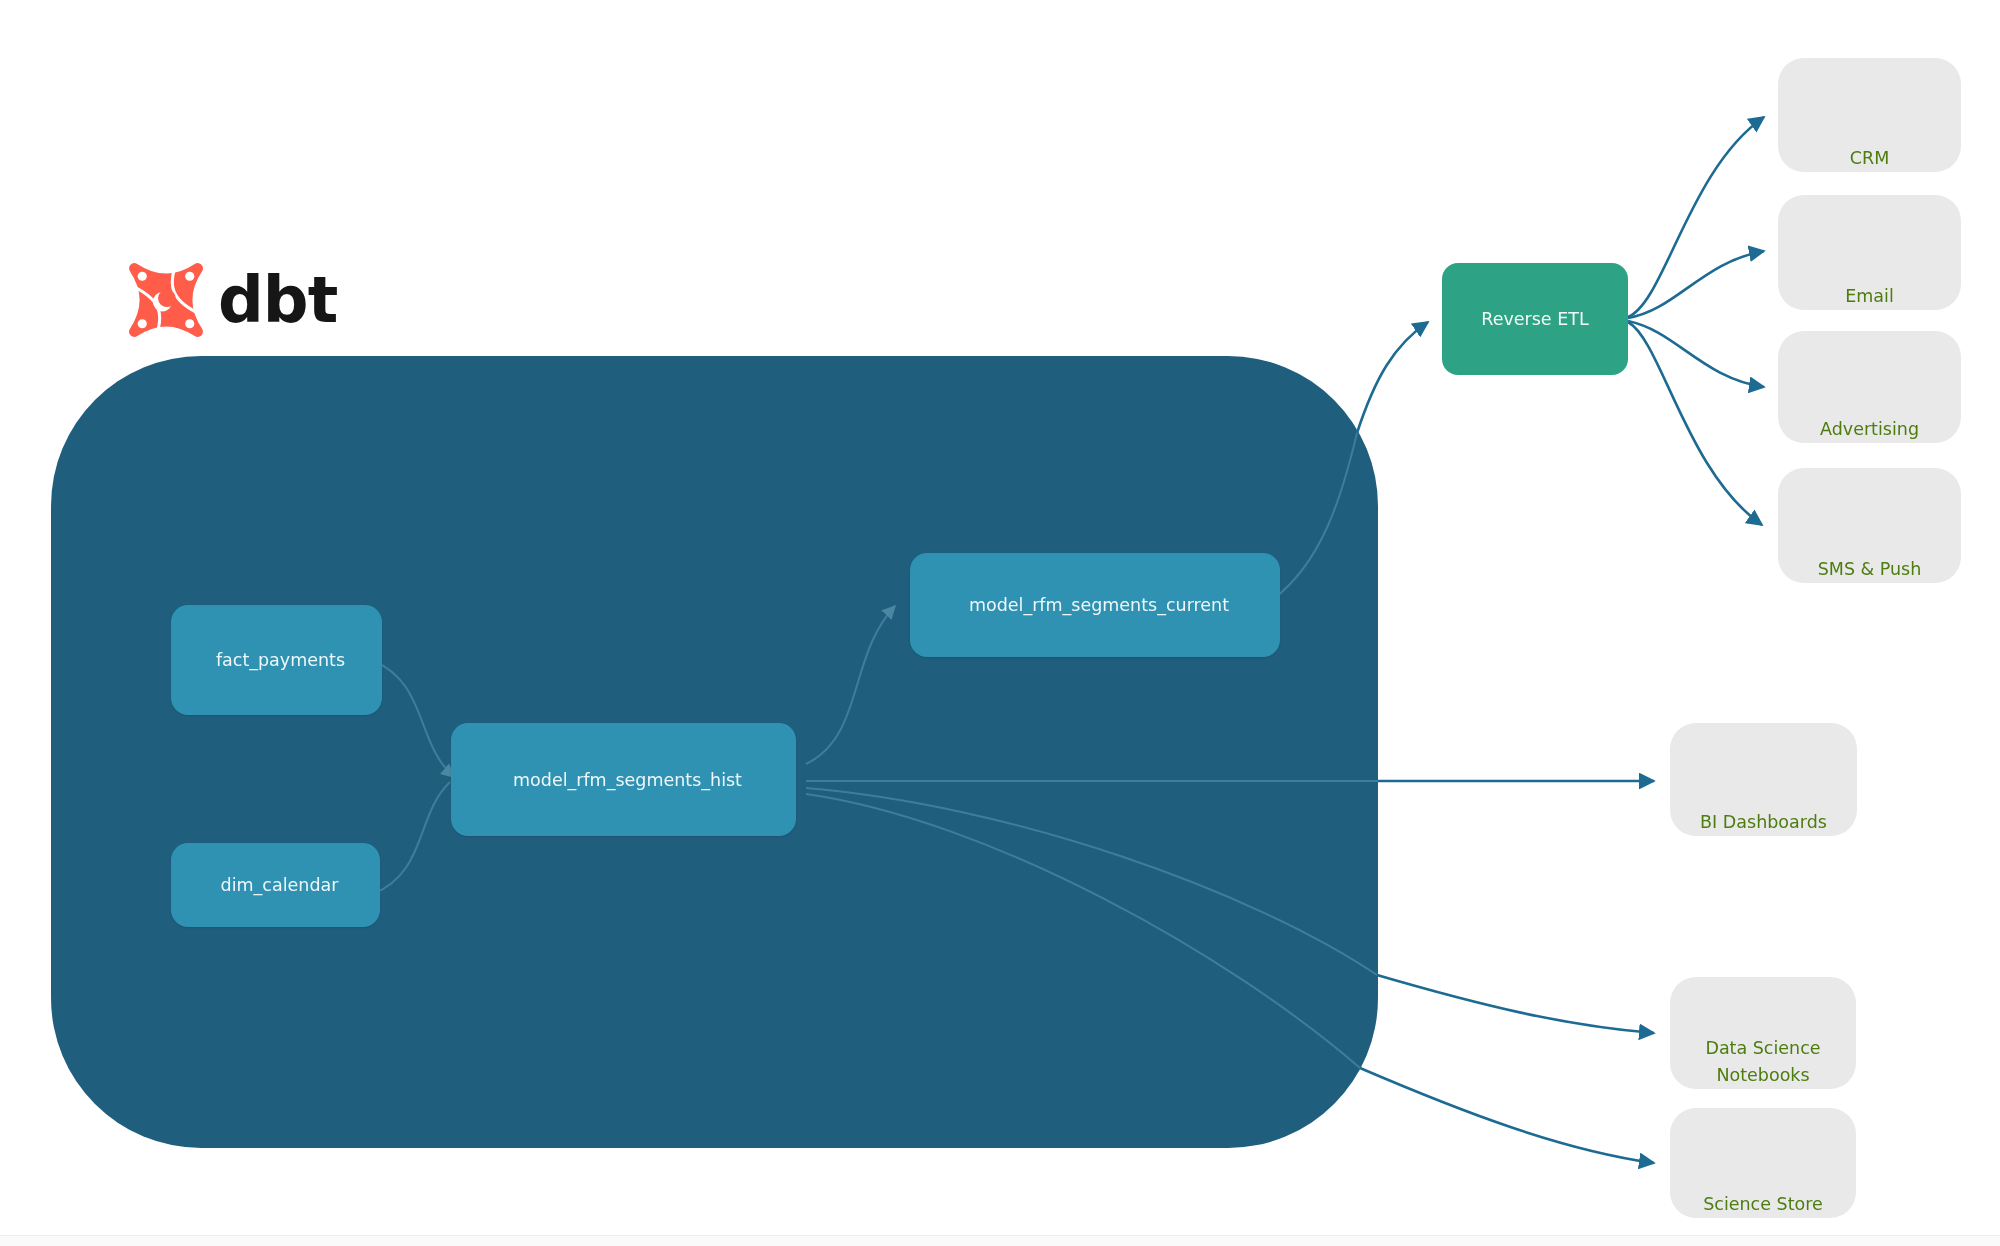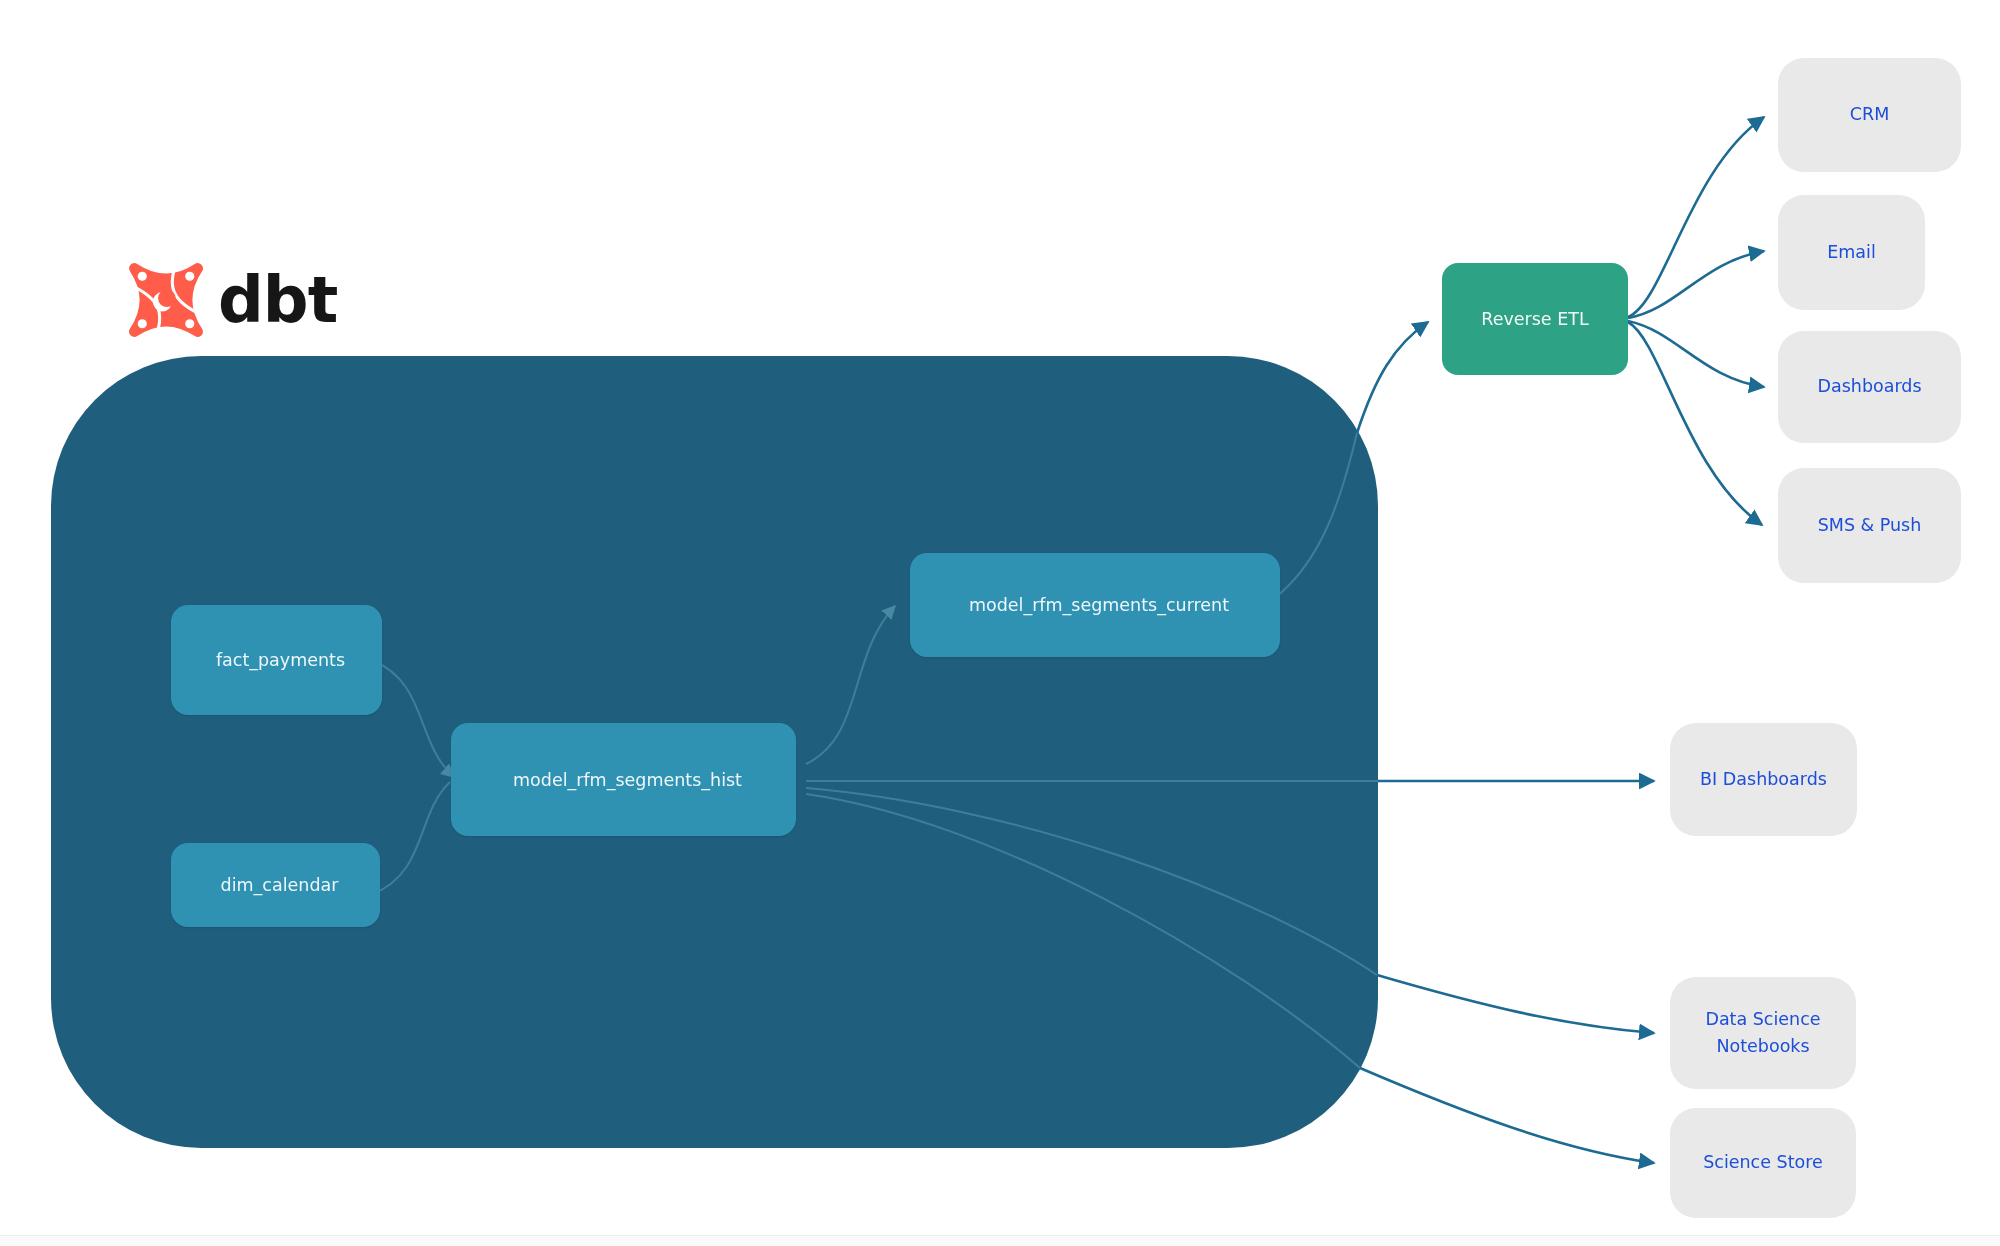--- a/index.html
+++ b/index.html
@@ -32,22 +32,22 @@
     padding-left:8px;
   }
   .green{
     position:absolute;background:#2da285;border-radius:16px;
     display:flex;align-items:center;justify-content:center;
     color:#f2faf7;font-size:17.5px;text-align:right;
   }
   
   .target{
     position:absolute;background:#e9e9e9;border-radius:26px;
-    display:flex;align-items:center;justify-content:center;
-    color:#1d4ed8;font-size:17.5px;text-align:center;line-height:1.55;
+    display:flex;align-items:flex-end;justify-content:center;
+    color:#4d7c0f;font-size:17.5px;text-align:center;line-height:1.55;
     padding:0 18px;box-sizing:border-box;
   }
 
   .bottom-edge{
     position:absolute;left:0;top:1235px;width:2000px;height:11px;
     background:#fafafa;border-top:1px solid #eeeeee;
   }
 </style>
 </head>
 <body>
@@ -122,25 +122,25 @@
     <span>model_rfm_segments_current</span>
   </div>
 
   <div class="green" style="left:1442px;top:263px;width:186px;height:112px;">
     <span>Reverse ETL</span>
   </div>
 
   <div class="target" style="left:1778px;top:58px;width:183px;height:114px;">
     <span>CRM</span>
   </div>
-  <div class="target" style="left:1778px;top:195px;width:147px;height:115px;">
+  <div class="target" style="left:1778px;top:195px;width:183px;height:115px;">
     <span>Email</span>
   </div>
   <div class="target" style="left:1778px;top:331px;width:183px;height:112px;">
-    <span>Dashboards</span>
+    <span>Advertising</span>
   </div>
   <div class="target" style="left:1778px;top:468px;width:183px;height:115px;">
     <span>SMS &amp; Push</span>
   </div>
 
   <div class="target" style="left:1670px;top:723px;width:187px;height:113px;">
     <span>BI Dashboards</span>
   </div>
   <div class="target" style="left:1670px;top:977px;width:186px;height:112px;">
     <span>Data Science Notebooks</span>

